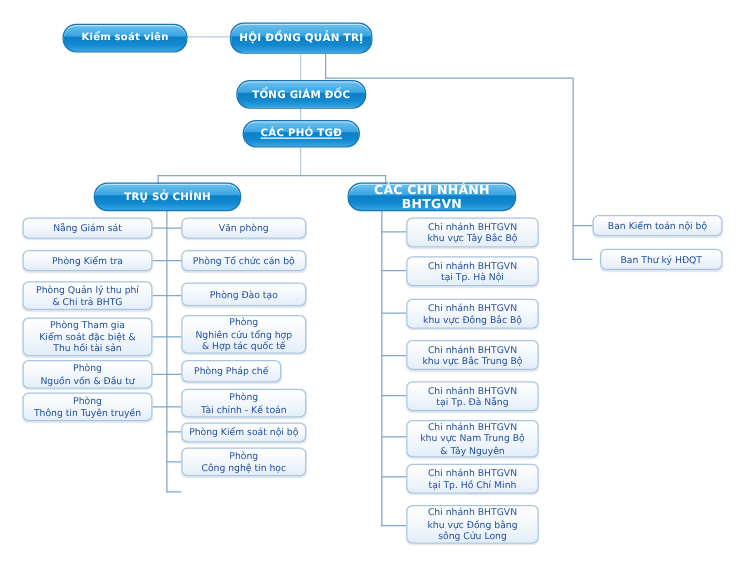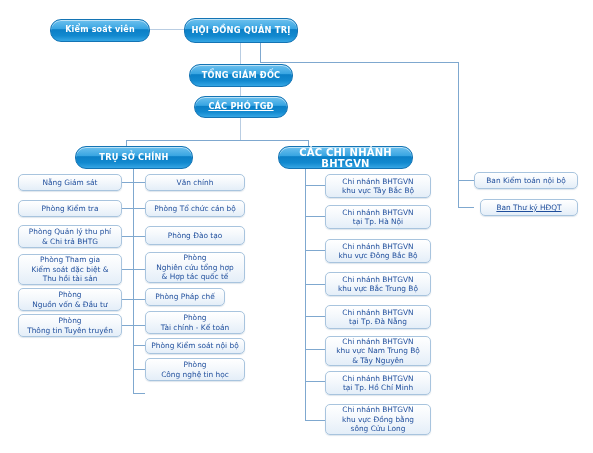--- a/index.html
+++ b/index.html
@@ -110,21 +110,21 @@
 
   <div class="pill" style="left:194px;top:96px;width:92px;height:20px;font-size:8.2px;text-decoration:underline;">CÁC PHÓ TGĐ</div>
 
   <div class="pill" style="left:75px;top:146px;width:116px;height:21px;font-size:8.2px;">TRỤ SỞ CHÍNH</div>
 
   <div class="pill" style="left:278px;top:146px;width:133px;height:21px;font-size:10px;">CÁC CHI NHÁNH BHTGVN</div>
 
   <div class="box" style="left:474px;top:172px;width:104px;height:17px;">
     <span>Ban Kiểm toán nội bộ</span>
   </div>
-  <div class="box" style="left:480px;top:199px;width:98px;height:17px;text-decoration:underline;">
+  <div class="box" style="left:480px;top:199px;width:98px;height:17px;">
     <span>Ban Thư ký HĐQT</span>
   </div>
 
   <div class="box" style="left:18px;top:174px;width:104px;height:17px;">
     <div>
         <span>Nẵng Giám sát</span>
       </div>
   </div>
   <div class="box" style="left:18px;top:200px;width:104px;height:17px;">
     <div>
@@ -152,21 +152,21 @@
   </div>
   <div class="box" style="left:18px;top:314px;width:104px;height:23px;">
     <div>
       <span>Phòng</span>
       <span>Thông tin Tuyên truyền</span>
     </div>
   </div>
 
   <div class="box" style="left:145px;top:174px;width:100px;height:17px;">
     <div>
-        <span>Văn chính</span>
+        <span>Văn phòng</span>
       </div>
   </div>
   <div class="box" style="left:145px;top:200px;width:100px;height:17px;">
     <div>
         <span>Phòng Tổ chức cán bộ</span>
       </div>
   </div>
   <div class="box" style="left:145px;top:226px;width:100px;height:19px;">
     <div>
         <span>Phòng Đào tạo</span>

